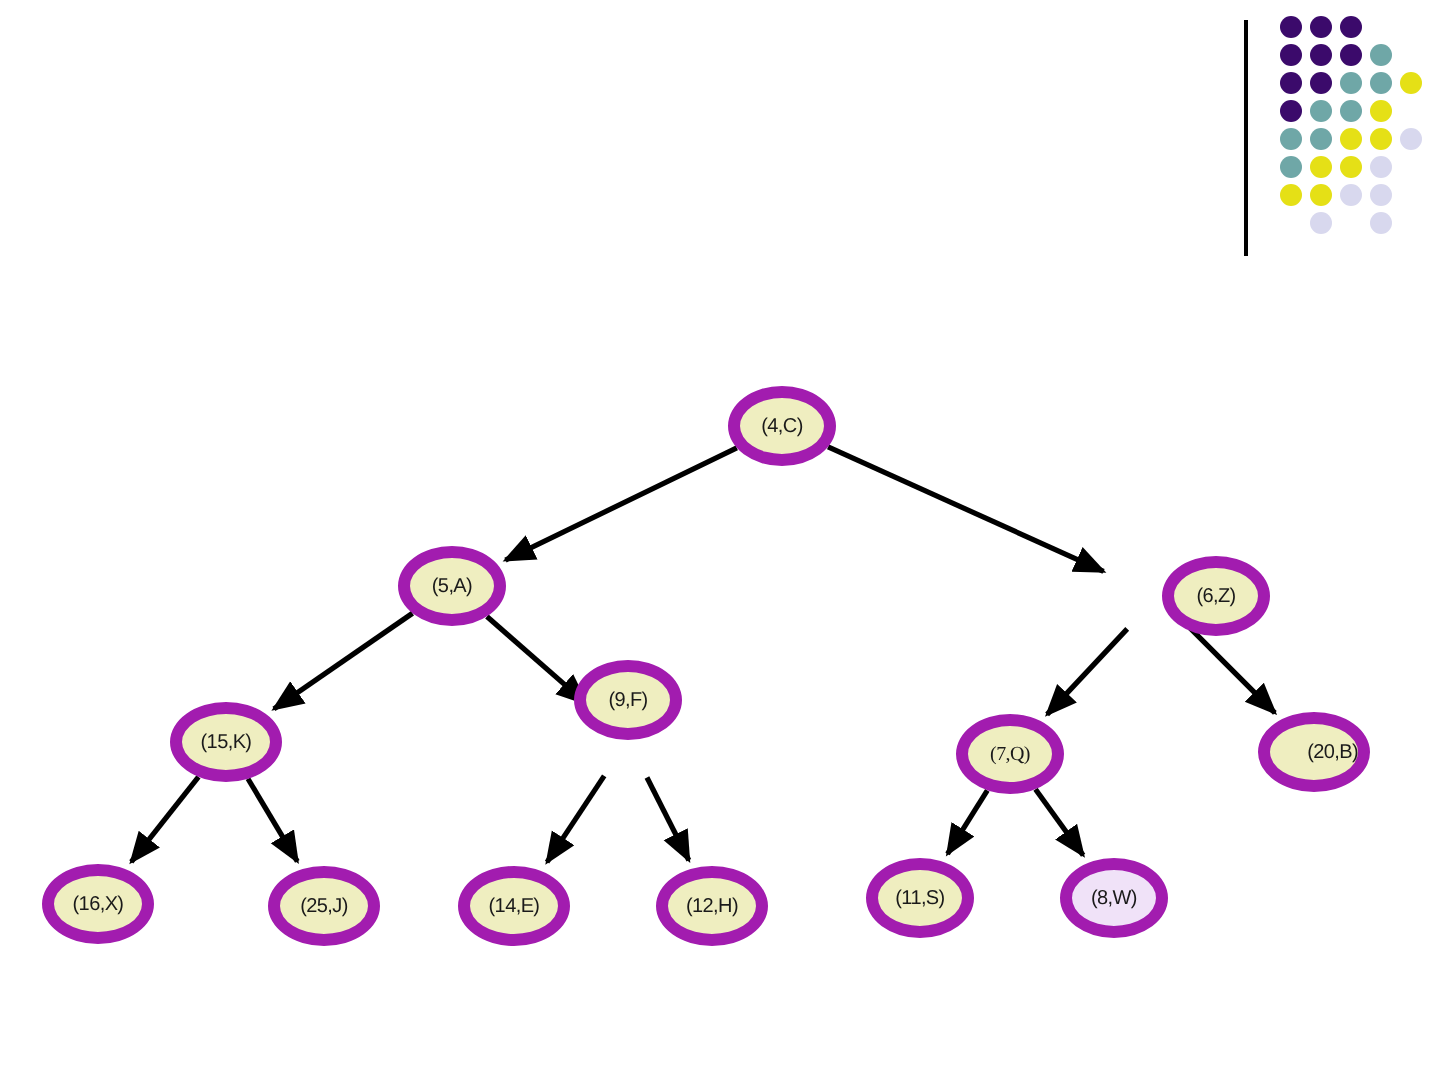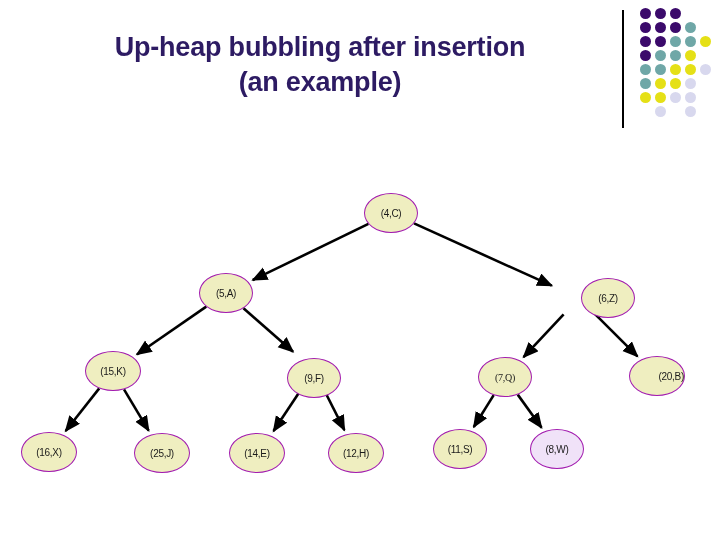--- a/index.html
+++ b/index.html
@@ -69,43 +69,39 @@
     position: absolute;
     left: 0;
     top: 0;
     width: 720px;
     height: 540px;
   }
 
   .tree-node {
     position: absolute;
     border-radius: 50%;
-    border: 1px solid #a21caf;
+    border: 6px solid #a21caf;
     box-sizing: border-box;
     display: flex;
     align-items: center;
     justify-content: center;
     font-family: "Liberation Sans", sans-serif;
     font-size: 10px;
     color: #1a1a1a;
     white-space: nowrap;
     letter-spacing: -0.3px;
   }
   .node-yellow { background: #efeec0; }
   .node-purple { background: #f0e2f8; }
 </style>
 </head>
 <body>
 
 <div id="slide">
 
-  <div id="title-block">
-    <div class="title-line">Up-heap bubbling after insertion</div>
-    <div class="title-line">(an example)</div>
-  </div>
 
   <div id="deco-rule"></div>
 
   <div id="deco-dots">
       <div class="deco-dot" style="left: 0px; top: 0px; background: rgb(59, 10, 107);"></div>
       <div class="deco-dot" style="left: 15px; top: 0px; background: rgb(59, 10, 107);"></div>
       <div class="deco-dot" style="left: 30px; top: 0px; background: rgb(59, 10, 107);"></div>
       <div class="deco-dot" style="left: 0px; top: 14px; background: rgb(59, 10, 107);"></div>
       <div class="deco-dot" style="left: 15px; top: 14px; background: rgb(59, 10, 107);"></div>
       <div class="deco-dot" style="left: 30px; top: 14px; background: rgb(59, 10, 107);"></div>
@@ -164,21 +160,21 @@
       </div>
       <div class="tree-node node-yellow" style="left: 199px; top: 273px; width: 54px; height: 40px;">
         <span>(5,A)</span>
       </div>
       <div class="tree-node node-yellow" style="left: 581px; top: 278px; width: 54px; height: 40px;">
         <span>(6,Z)</span>
       </div>
       <div class="tree-node node-yellow" style="left: 85px; top: 351px; width: 56px; height: 40px; text-align: center;">
         <span>(15,K)</span>
       </div>
-      <div class="tree-node node-yellow" style="left: 287px; top: 358px; width: 54px; height: 40px;">
+      <div class="tree-node node-yellow" style="left: 287px; top: 330px; width: 54px; height: 40px;">
         <span>(9,F)</span>
       </div>
       <div class="tree-node node-yellow" style="left: 478px; top: 357px; width: 54px; height: 40px; font-family: Liberation Serif, serif;">
         <span>(7,Q)</span>
       </div>
       <div class="tree-node node-yellow" style="left: 629px; top: 356px; width: 56px; height: 40px; justify-content: flex-end;">
         <span>(20,B)</span>
       </div>
       <div class="tree-node node-yellow" style="left: 21px; top: 432px; width: 56px; height: 40px;">
         <span>(16,X)</span>

